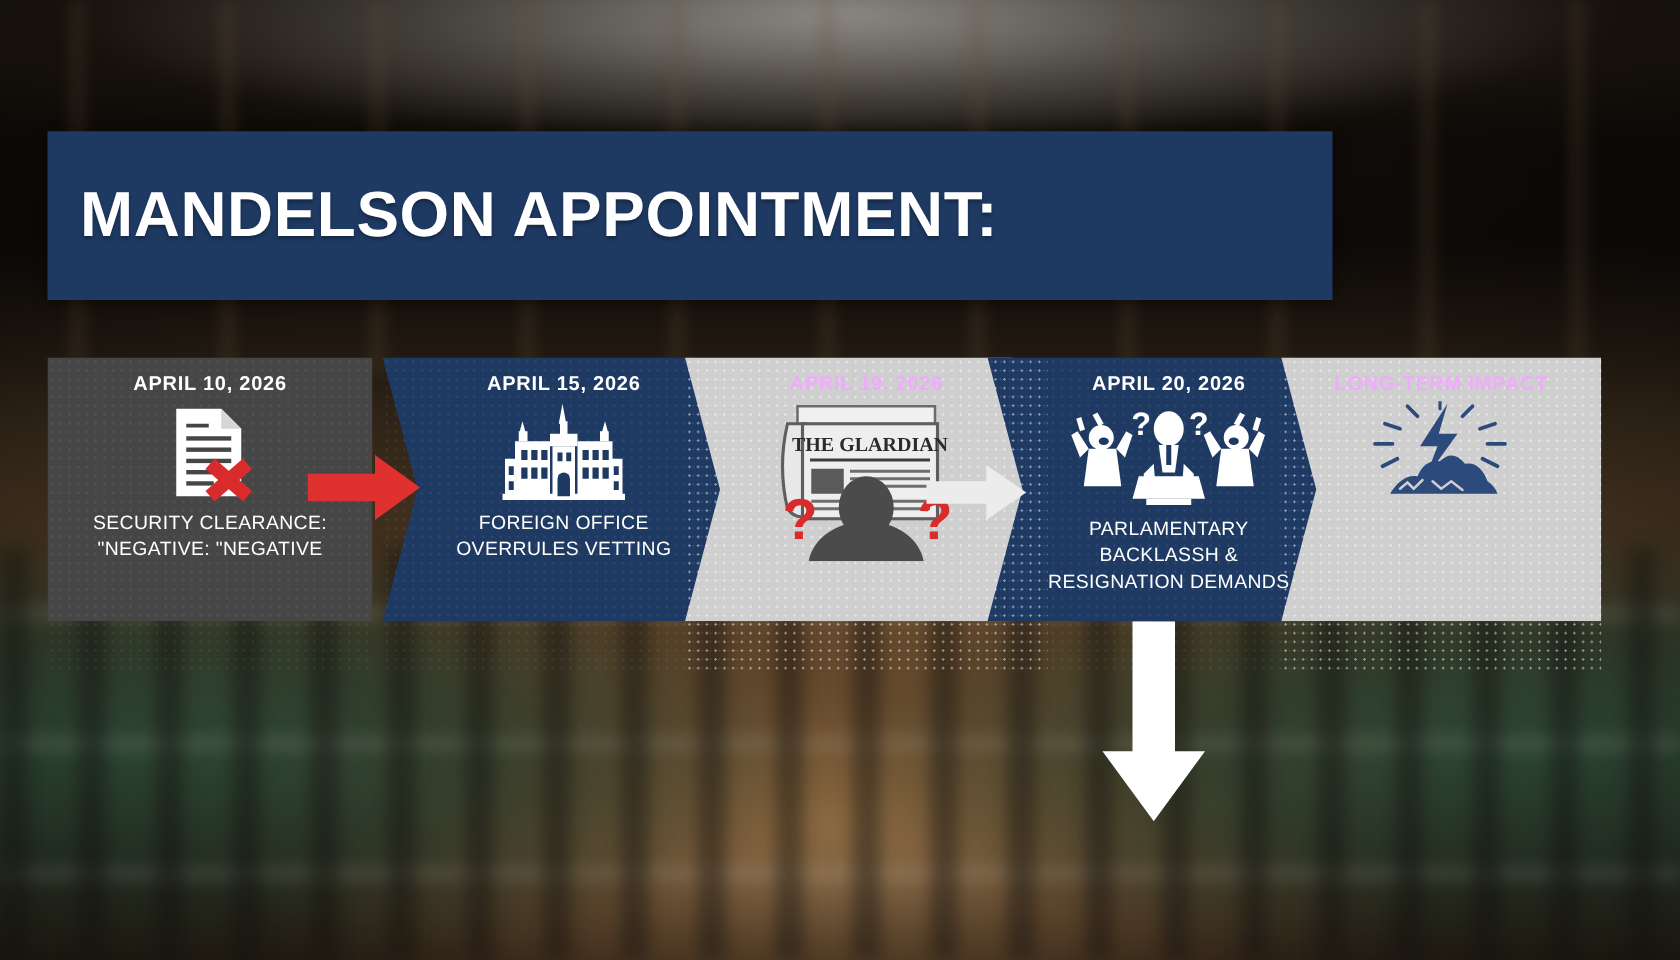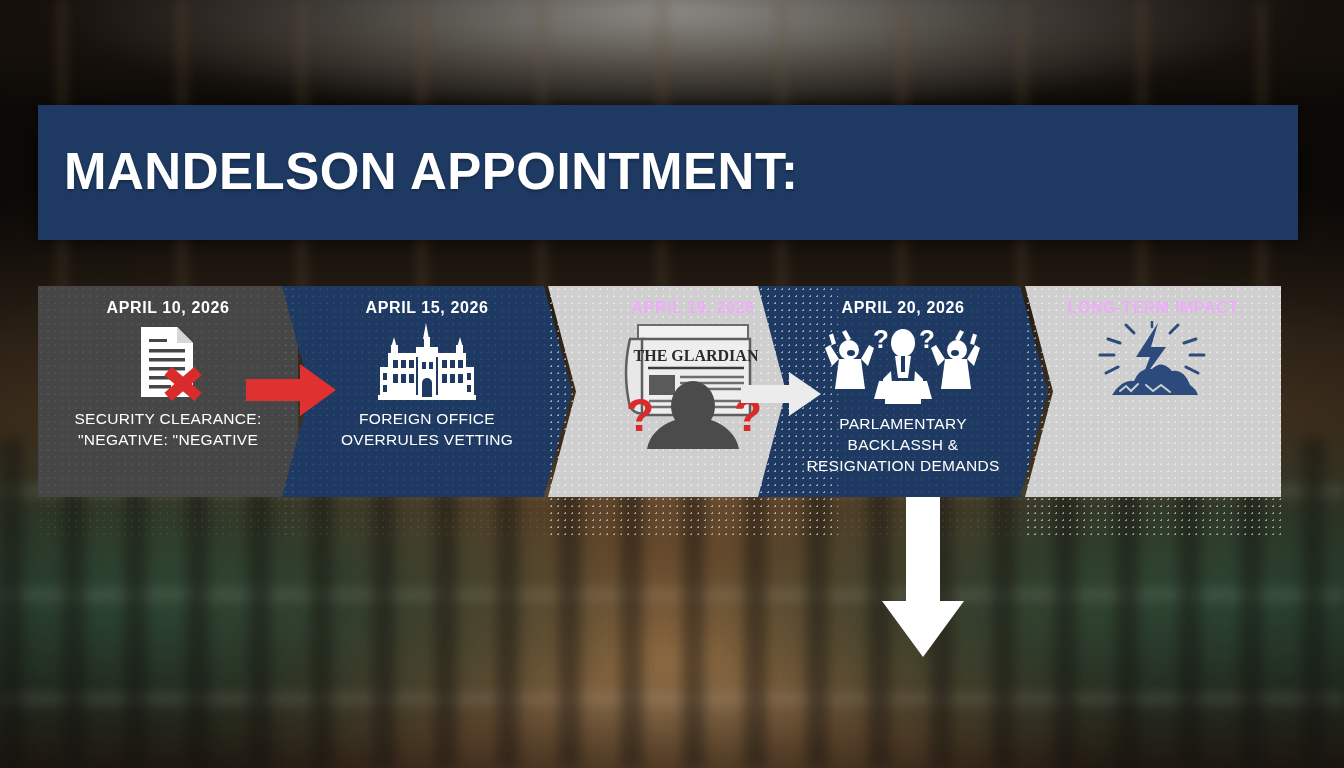--- a/index.html
+++ b/index.html
@@ -60,21 +60,21 @@
         rgba(0,0,0,0) 24px, rgba(0,0,0,0) 62px),
       repeating-linear-gradient(to bottom,
         rgba(0,0,0,0) 0px, rgba(0,0,0,0) 46px,
         rgba(235,232,224,.14) 48px, rgba(235,232,224,.14) 58px,
         rgba(0,0,0,0) 60px, rgba(0,0,0,0) 104px);
     filter: blur(6px); opacity:.75;
   }
 
   
   .title-banner {
-    position:absolute; left:38px; top:105px; width:1260px; height:135px;
+    position:absolute; left:38px; top:105px; width:1028px; height:135px;
     background:#1e3a63;
     display:flex; flex-direction:column; justify-content:center;
     padding-left:26px;
     box-shadow:0 2px 10px rgba(0,0,0,.45);
     gap:44px;
   }
   .title-line {
     color:#ffffff;
     font-size:51px; font-weight:bold; letter-spacing:.5px;
     line-height:1.06; text-transform:uppercase;
@@ -166,21 +166,21 @@
               <line x1="37" y1="48" x2="67" y2="74"></line>
               <line x1="67" y1="48" x2="37" y2="74"></line>
             </g>
           </svg>
         </div>
         <div class="step-label dark" style="white-space:pre-line;">SECURITY CLEARANCE:
 "NEGATIVE: "NEGATIVE</div>
       </div>
     </div>
 
-    <div class="step" style="left:244px; width:290px;">
+    <div class="step" style="left:268px; width:290px;">
       <div class="band">
         <svg width="290" height="211" viewBox="0 0 290 211">
           <path d="M0 0 h262 l28 105.5 l-28 105.5 h-262 l28 -105.5 z" fill="#1e3a63"></path>
         </svg>
       </div>
       <div class="texture"></div>
       <div class="step-inner">
         <div class="step-date dark">APRIL 15, 2026</div>
         <div class="step-icon">
           <svg width="106" height="78" viewBox="0 0 106 78">
@@ -274,21 +274,21 @@
             <g fill="#d92b2b" font-family="'Liberation Sans', sans-serif" font-size="46" font-weight="bold">
               <text x="32" y="110" text-anchor="middle">?</text>
               <text x="140" y="110" text-anchor="middle">?</text>
             </g>
           </svg>
         </div>
         <div class="step-label light" style="white-space:pre-line;"></div>
       </div>
     </div>
 
-    <div class="step" style="left:720px; width:290px;">
+    <div class="step" style="left:752px; width:290px;">
       <div class="band">
         <svg width="290" height="211" viewBox="0 0 290 211">
           <path d="M0 0 h262 l28 105.5 l-28 105.5 h-262 l28 -105.5 z" fill="#1e3a63"></path>
         </svg>
       </div>
       <div class="texture"></div>
       <div class="step-inner">
         <div class="step-date dark">APRIL 20, 2026</div>
         <div class="step-icon" style="height:84px;">
           <svg width="172" height="84" viewBox="0 0 172 84">

